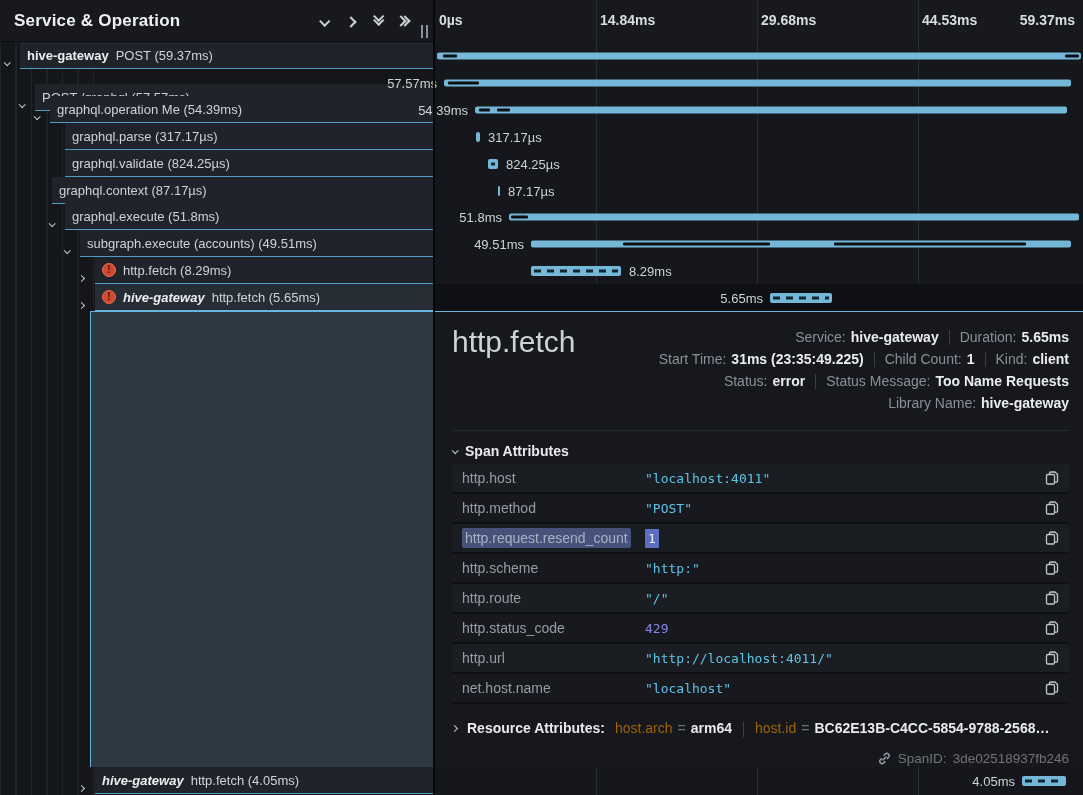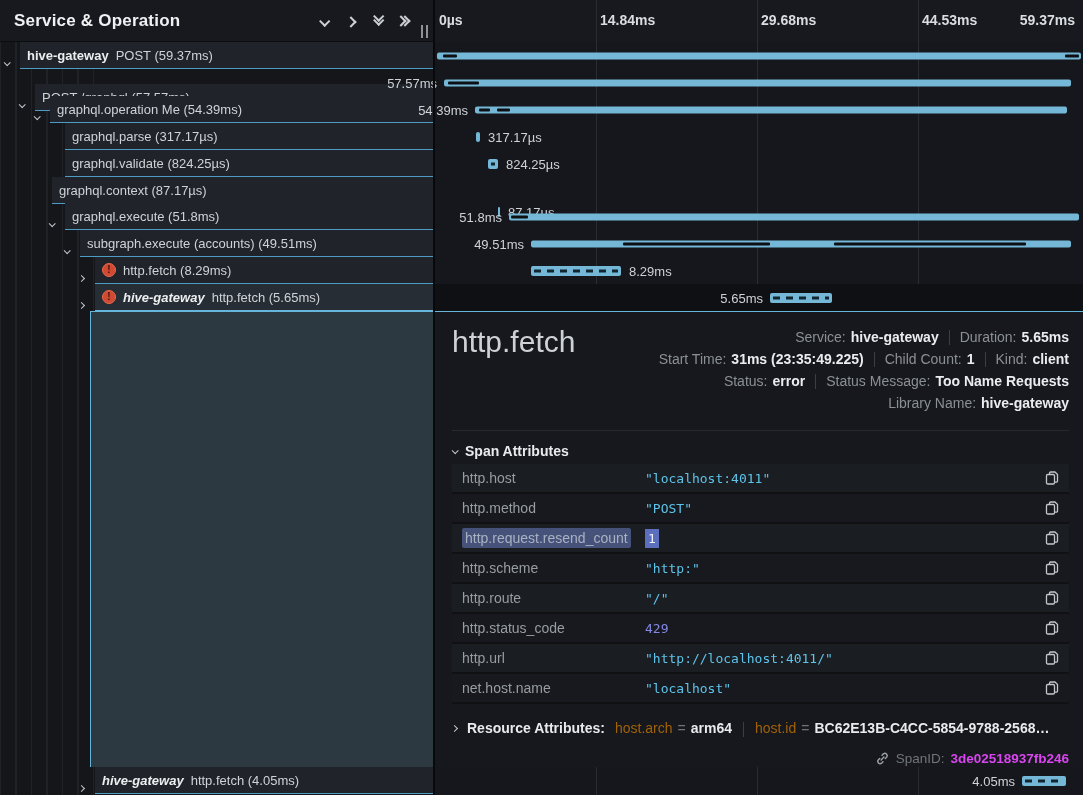--- a/index.html
+++ b/index.html
@@ -110,21 +110,21 @@
   .copy-btn { position:absolute; right:9px; top:6px; width:16px; height:16px; cursor:pointer; }
   #resource-line { position:absolute; left:17px; top:408px; display:flex; align-items:center;
     font-size:14px; white-space:nowrap; overflow:hidden; right:14px; }
   #resource-line .r-label { font-weight:700; color:#e8eaec; margin:0 10px 0 10px; }
   .r-key { color:#a16207; }
   .r-eq { color:#6f747a; margin:0 5px; }
   .r-val { color:#e8eaec; font-weight:700; }
   .r-sep { width:1px; height:15px; background:#3a3f45; margin:0 11px; }
   #spanid-line { position:absolute; right:14px; top:439px; display:flex; align-items:center; gap:6px; font-size:13.5px; }
   #spanid-line .s-label { color:#70757b; }
-  #spanid-line .s-val { color:#d946ef; font-weight:700; }
+  #spanid-line .s-val { color:#737373; font-weight:400; }
   svg.icon { display:block; }
 </style>
 </head>
 <body>
 
 <div id="app">
 
   <div id="left-header">
     <span class="title">Service &amp; Operation</span>
     <span class="hicons">
@@ -260,21 +260,21 @@
             <div class="stripe"></div>
           </div>
           <div class="bar-label" style="left: 53px;">317.17µs</div>
         </div>
         <div class="tl-row" style="top: 108px;">
           <div class="bar" style="left: 53px; width: 10px; height: 10px;">
             <div class="stripe"></div>
           </div>
           <div class="bar-label" style="left: 71px;">824.25µs</div>
         </div>
-        <div class="tl-row" style="top: 135px; margin-top: 21px;">
+        <div class="tl-row" style="top: 135px;">
           <div class="bar" style="left: 63px; width: 2px; height: 10px;"></div>
           <div class="bar-label" style="left: 73px;">87.17µs</div>
         </div>
         <div class="tl-row" style="top: 161px;">
           <div class="bar" style="left: 74px; width: 570px; height: 7px;">
             <div class="seg" style="left: 2px; width: 17px;"></div>
           </div>
           <div class="bar-label" style="right: 581px;">51.8ms</div>
         </div>
         <div class="tl-row" style="top: 188px;">

